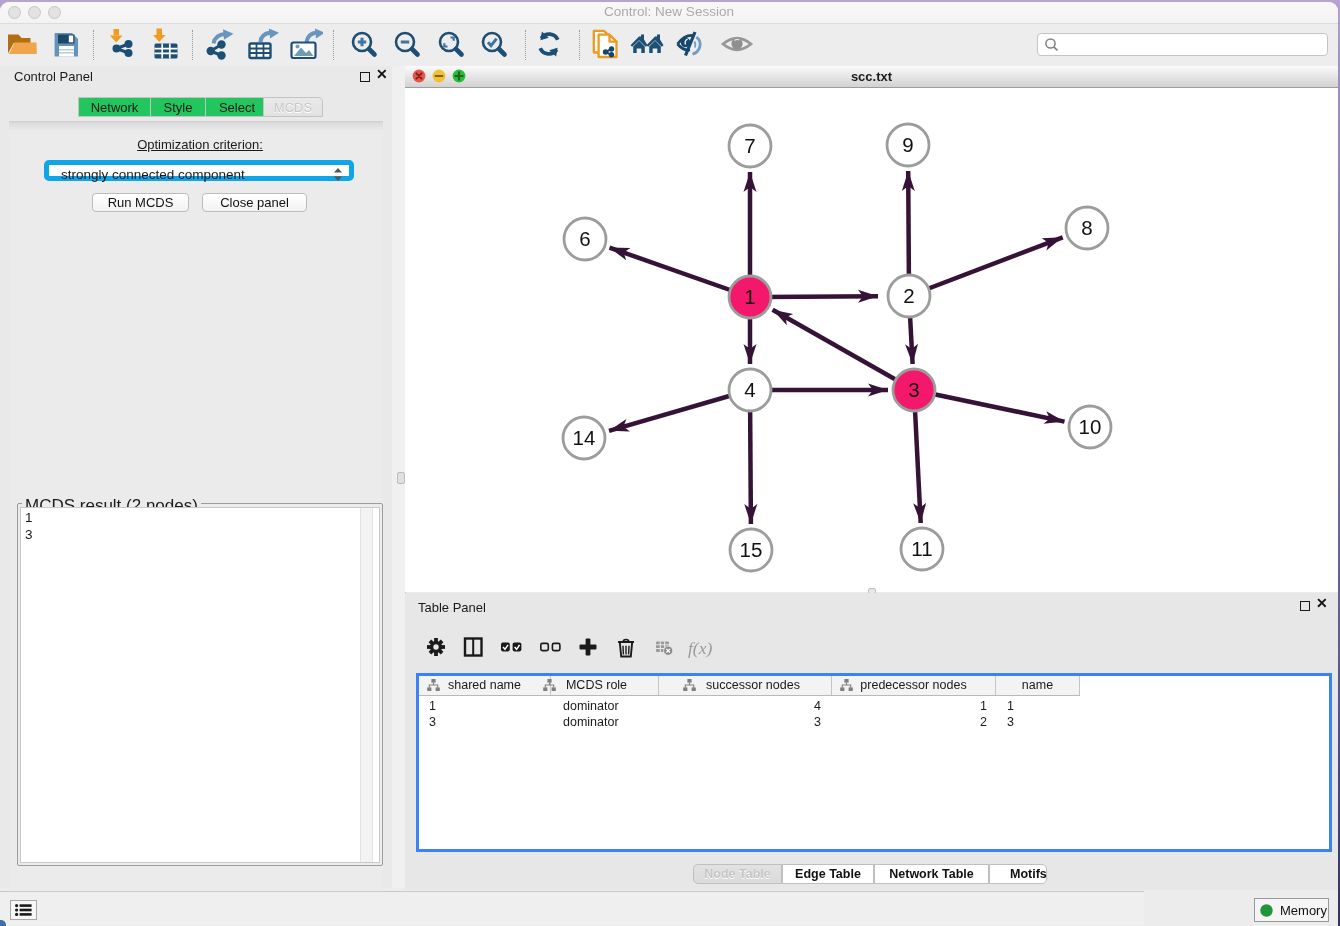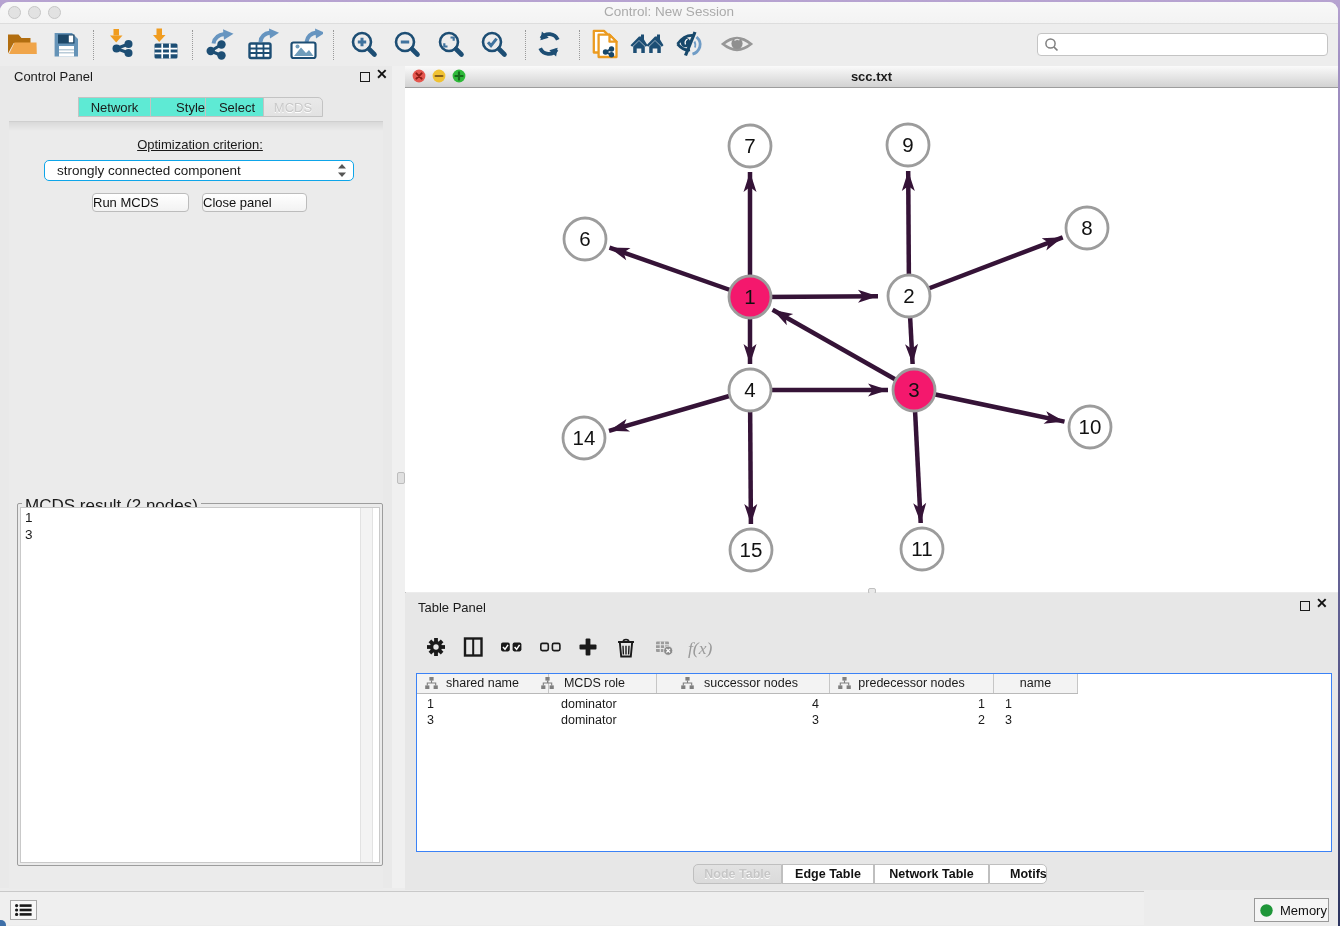--- a/index.html
+++ b/index.html
@@ -17,25 +17,25 @@
       font-size:13.5px;color:#ababab;}
   #toolbar{position:absolute;left:0;top:22px;width:100%;height:42px;background:#ededed;}
   .sep{position:absolute;top:6px;height:30px;width:0;border-left:1px dotted #9a9a9a;}
   .ticon{position:absolute;top:2px;width:36px;height:36px;}
   #search{position:absolute;left:1037px;top:9px;width:289px;height:21px;background:#ffffff;
       border:1px solid #c4c4c4;border-radius:4px;}
   
   #cpanel{position:absolute;left:0;top:64px;width:392px;height:822px;background:#e9e9e9;}
   #vdivider{position:absolute;left:392px;top:64px;width:13px;height:822px;background:#f0f0f0;border-right:1px solid #c2c2c2;}
   .paneltitle{font-size:13px;color:#1a1a1a;}
-  .tabbtn{position:absolute;top:0;height:20px;box-sizing:border-box;background:#5eead4;
+  .tabbtn{position:absolute;top:0;height:20px;box-sizing:border-box;background:#22c55e;
       border:1px solid #c3c3c3;font-size:13px;color:#1a1a1a;text-align:center;line-height:19px;}
   .tabsel{background:linear-gradient(#e9e9e9,#e2e2e2);color:#c8c8c8;text-shadow:0 1px 0 #ffffff;}
   .btn{position:absolute;box-sizing:border-box;background:linear-gradient(#ffffff,#f2f2f2);
-      border:1px solid #bcbcbc;border-radius:4px;font-size:13px;color:#111;text-align:left;}
+      border:1px solid #bcbcbc;border-radius:4px;font-size:13px;color:#111;text-align:center;}
   
   #netwin{position:absolute;left:405px;top:64px;width:933px;height:526px;}
   #nettitle{position:absolute;left:0;top:0;width:100%;height:22px;
       background:linear-gradient(#fafafa,#d2d2d2);border-bottom:1px solid #9d9d9d;box-sizing:border-box;}
   #netcanvas{position:absolute;left:0;top:22px;width:933px;height:504px;background:#ffffff;}
   
   #tpanel{position:absolute;left:405px;top:591px;width:933px;height:297px;background:#e7e7e7;}
   
   #statusbar{position:absolute;left:0;top:889px;width:1144px;height:33px;background:#efefef;border-top:1px solid #c9c9c9;}
   .thcell{position:absolute;top:0;height:19px;line-height:18px;font-size:12.5px;color:#1a1a1a;
@@ -187,29 +187,29 @@
       <line x1="10.8" y1="10.8" x2="14.5" y2="14.5" stroke="#808080" stroke-width="1.7"></line>
     </svg>
       </div>
   </div>
   <div id="cpanel">
     <div class="paneltitle" style="position:absolute;left:14px;top:3px;">Control Panel</div>
     <div style="position:absolute;left:360px;top:6px;width:10px;height:10px;border:1.6px solid #1a1a1a;box-sizing:border-box;"></div>
     <div style="position:absolute;left:376px;top:0px;font-size:14px;font-weight:bold;color:#111;">✕</div>
 
     <div class="tabbtn" style="left:78px;top:31px;width:73px;">Network</div>
-    <div class="tabbtn" style="left:150px;top:31px;width:56px;text-align:right;">Style</div>
+    <div class="tabbtn" style="left:150px;top:31px;width:56px;">Style</div>
     <div class="tabbtn" style="left:205px;top:31px;width:64px;">Select</div>
     <div class="tabbtn tabsel" style="left:263px;top:31px;width:60px;border-radius:0 5px 0 0;">MCDS</div>
 
     <div style="position:absolute;left:9px;top:55px;width:374px;height:767px;background:#ebebeb;border-top:1px solid #cfcfcf;">
       <div style="position:absolute;left:0;top:0;width:100%;height:9px;background:linear-gradient(#d9d9d9,#ebebeb);"></div>
     </div>
     <div style="position:absolute;left:0px;top:71px;left:4px;width:392px;text-align:center;font-size:13px;color:#1a1a1a;text-decoration:underline;">Optimization criterion:</div>
-    <div style="position:absolute;left:44px;top:94px;width:310px;height:21px;box-sizing:border-box;background:#ffffff;border:1px solid #0ea5e9;border-radius:5px;padding-left:36px;">
+    <div style="position:absolute;left:44px;top:94px;width:310px;height:21px;box-sizing:border-box;background:#ffffff;border:5px solid #0ea5e9;border-radius:5px;padding-left:36px;">
       <div style="position:absolute;left:12px;top:2px;font-size:13.5px;color:#1a1a1a;">strongly connected component</div>
       <svg width="12" height="15" viewBox="0 0 12 15" style="position:absolute;right:5px;top:2px;">
         <path d="M2 5.5 L6 1 L10 5.5 Z" fill="#555"></path>
           <path d="M2 9.5 L6 14 L10 9.5 Z" fill="#555"></path>
       </svg>
     </div>
     <div class="btn" style="left:92px;top:127px;width:97px;height:19px;line-height:17px;">Run MCDS</div>
     <div class="btn" style="left:202px;top:127px;width:105px;height:19px;line-height:17px;">Close panel</div>
 
     <div style="position:absolute;left:17px;top:437px;width:366px;height:363px;border:1px solid #9d9d9d;border-radius:2px;box-sizing:border-box;">
@@ -347,21 +347,21 @@
               <path d="M0 3.2 h13 M0 7 h13 M4.3 0 v10.5 M8.6 0 v10.5"></path>
             </g>
           <circle cx="12.2" cy="9.2" r="4.6" fill="#8b8b8b" stroke="#e7e7e7" stroke-width="0.9"></circle>
           <path d="M10.4 7.4 l3.6 3.6 M14 7.4 l-3.6 3.6" stroke="#fff" stroke-width="1.3"></path>
         </g>
 
         <text x="263" y="20" font-size="17.5" fill="#9a9a9a" font-family="Liberation Serif, serif" font-style="italic">f(x)</text>
       </svg>
     </div>
 
-    <div style="position:absolute;left:11px;top:80px;width:916px;height:179px;background:#ffffff;border:1px solid #3b82f6;box-sizing:border-box;">
+    <div style="position:absolute;left:11px;top:80px;width:916px;height:179px;background:#ffffff;border:3px solid #3b82f6;box-sizing:border-box;">
 
       <div style="position:absolute;left:0;top:0;width:661px;height:19px;background:#f3f3f3;border-bottom:1px solid #b9b9b9;"></div>
       <div class="thcell" style="left:0px;width:132px;"><svg width="13" height="13" viewBox="0 0 13 13" style="position:absolute;left:8px;top:3px;">
             <g fill="#7f7f7f">
               <rect x="4.4" y="0" width="4.2" height="3.6"></rect>
               <rect x="0.2" y="8.4" width="4.2" height="3.6"></rect>
               <rect x="8.6" y="8.4" width="4.2" height="3.6"></rect>
             </g>
             <path d="M6.5 3.6 V6 M2.3 8.4 V6 H10.7 V8.4" stroke="#7f7f7f" stroke-width="1.1" fill="none"></path>
           </svg>shared name</div>

